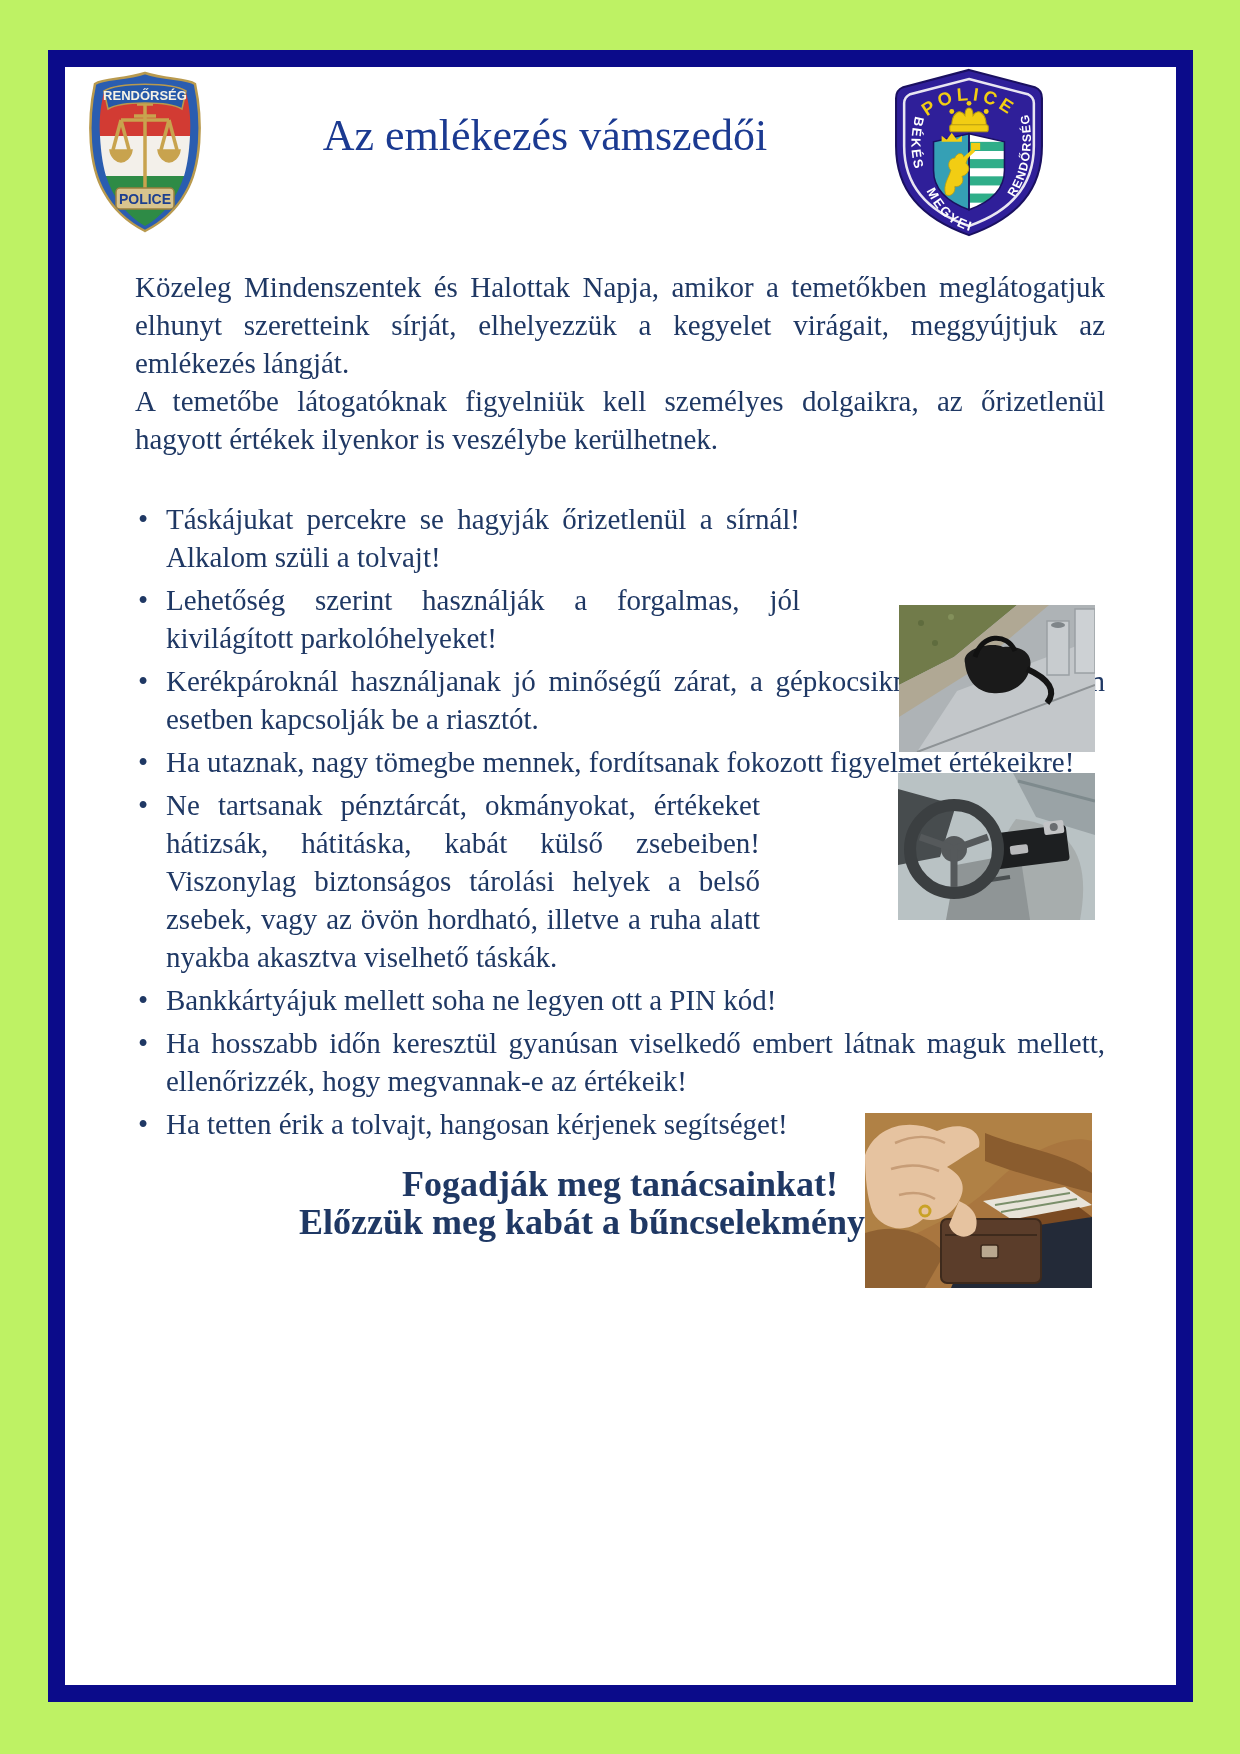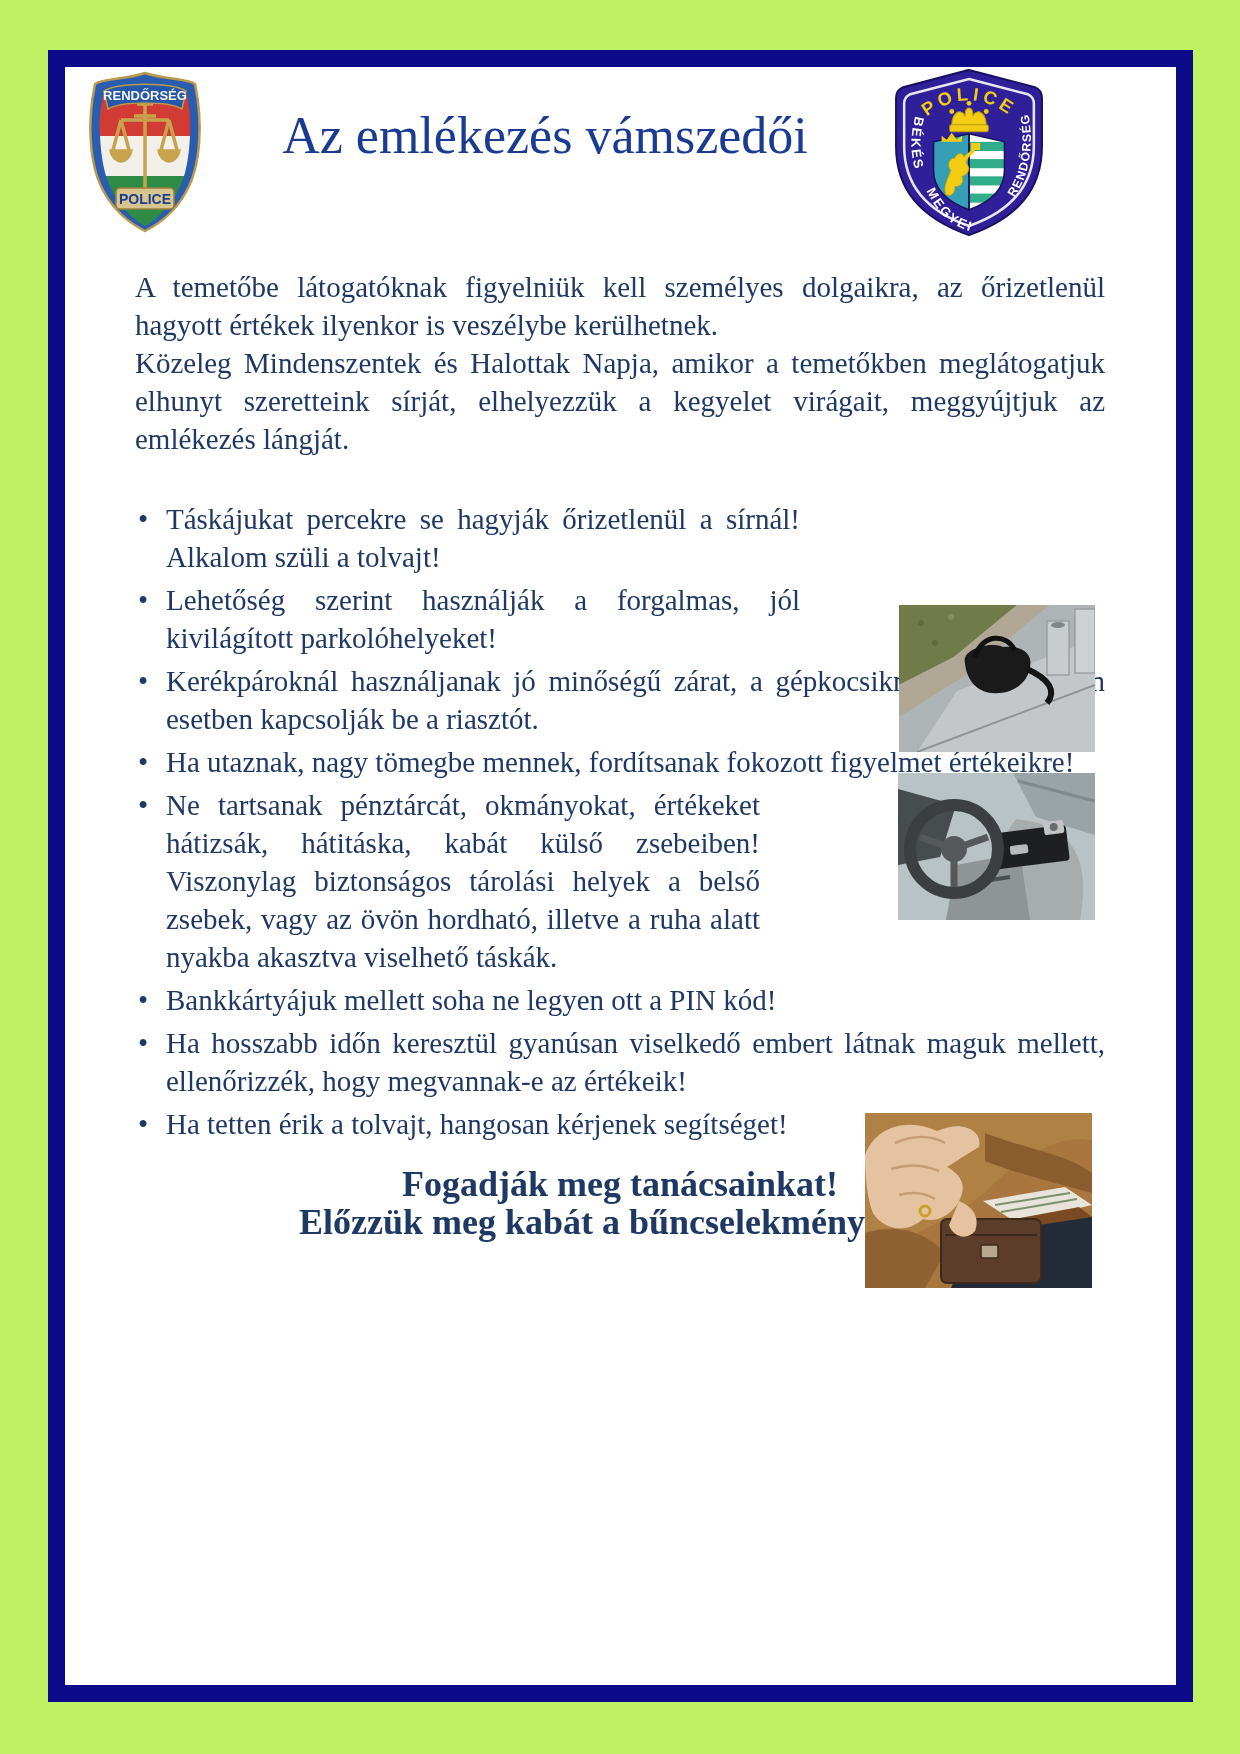--- a/index.html
+++ b/index.html
@@ -2,21 +2,21 @@
 <html><head>
 <meta charset="utf-8">
 <style>
   html,body{margin:0;padding:0;background:#ffffff;}
   body{width:1240px;height:1754px;position:relative;overflow:hidden;
        font-family:"Liberation Serif", serif;}
   .page{position:relative;width:1240px;height:1754px;background:#bef264;}
   .frame{position:absolute;left:48px;top:50px;width:1145px;height:1652px;
          border:17px solid #0b0b8a;box-sizing:border-box;background:#fff;}
   .title{position:absolute;left:135px;top:106px;width:820px;text-align:center;
-         font-size:52px;line-height:60px;color:#1b3a91;}
+         font-size:44px;line-height:60px;color:#1b3a91;}
   .emblem-left{position:absolute;left:74px;top:70px;width:142px;height:166px;}
   .emblem-right{position:absolute;left:893px;top:66px;width:152px;height:172px;}
   .textblock{position:absolute;left:135px;top:268px;width:970px;
              font-size:29px;line-height:38px;color:#1F3864;text-align:justify;}
   .textblock p{margin:0;}
   p.gap{margin-top:40px;}
   ul.tips{list-style:none;margin:42px 0 0 0;padding:0;}
   ul.tips li{position:relative;padding-left:31px;margin-bottom:5px;}
   ul.tips li::before{content:"\2022";position:absolute;left:3px;top:0;
                      font-size:29px;color:#1F3864;}
@@ -111,22 +111,22 @@
     </text>
     <text font-size="13" font-weight="bold" fill="#ffffff" letter-spacing="2">
       <textPath href="#arcBottomLeft" startOffset="10%">MEGYEI</textPath>
     </text>
     <text font-size="12" font-weight="bold" fill="#ffffff" letter-spacing="1">
       <textPath href="#arcRight" startOffset="4%">RENDŐRSÉG</textPath>
     </text>
   </svg>
 
   <div class="textblock">
+    <p>Közeleg Mindenszentek és Halottak Napja, amikor a temetőkben meglátogatjuk elhunyt szeretteink sírját, elhelyezzük a kegyelet virágait, meggyújtjuk az emlékezés lángját.</p>
     <p>A temetőbe látogatóknak figyelniük kell személyes dolgaikra, az őrizetlenül hagyott értékek ilyenkor is veszélybe kerülhetnek.</p>
-    <p>Közeleg Mindenszentek és Halottak Napja, amikor a temetőkben meglátogatjuk elhunyt szeretteink sírját, elhelyezzük a kegyelet virágait, meggyújtjuk az emlékezés lángját.</p>
 
     <ul class="tips">
       <li class="wrapA">Táskájukat percekre se hagyják őrizetlenül a sírnál! Alkalom szüli a tolvajt!</li>
       <li class="wrapA">Lehetőség szerint használják a forgalmas, jól kivilágított parkolóhelyeket!</li>
       <li>Kerékpároknál használjanak jó minőségű zárat, a gépkocsiknál pedig minden esetben kapcsolják be a riasztót.</li>
       <li>Ha utaznak, nagy tömegbe mennek, fordítsanak fokozott figyelmet értékeikre!</li>
       <li class="wrapB">Ne tartsanak pénztárcát, okmányokat, értékeket hátizsák, hátitáska, kabát külső zsebeiben! Viszonylag biztonságos tárolási helyek a belső zsebek, vagy az övön hordható, illetve a ruha alatt nyakba akasztva viselhető táskák.</li>
       <li>Bankkártyájuk mellett soha ne legyen ott a PIN kód!</li>
       <li>Ha hosszabb időn keresztül gyanúsan viselkedő embert látnak maguk mellett, ellenőrizzék, hogy megvannak-e az értékeik!</li>
       <li>Ha tetten érik a tolvajt, hangosan kérjenek segítséget!</li>

